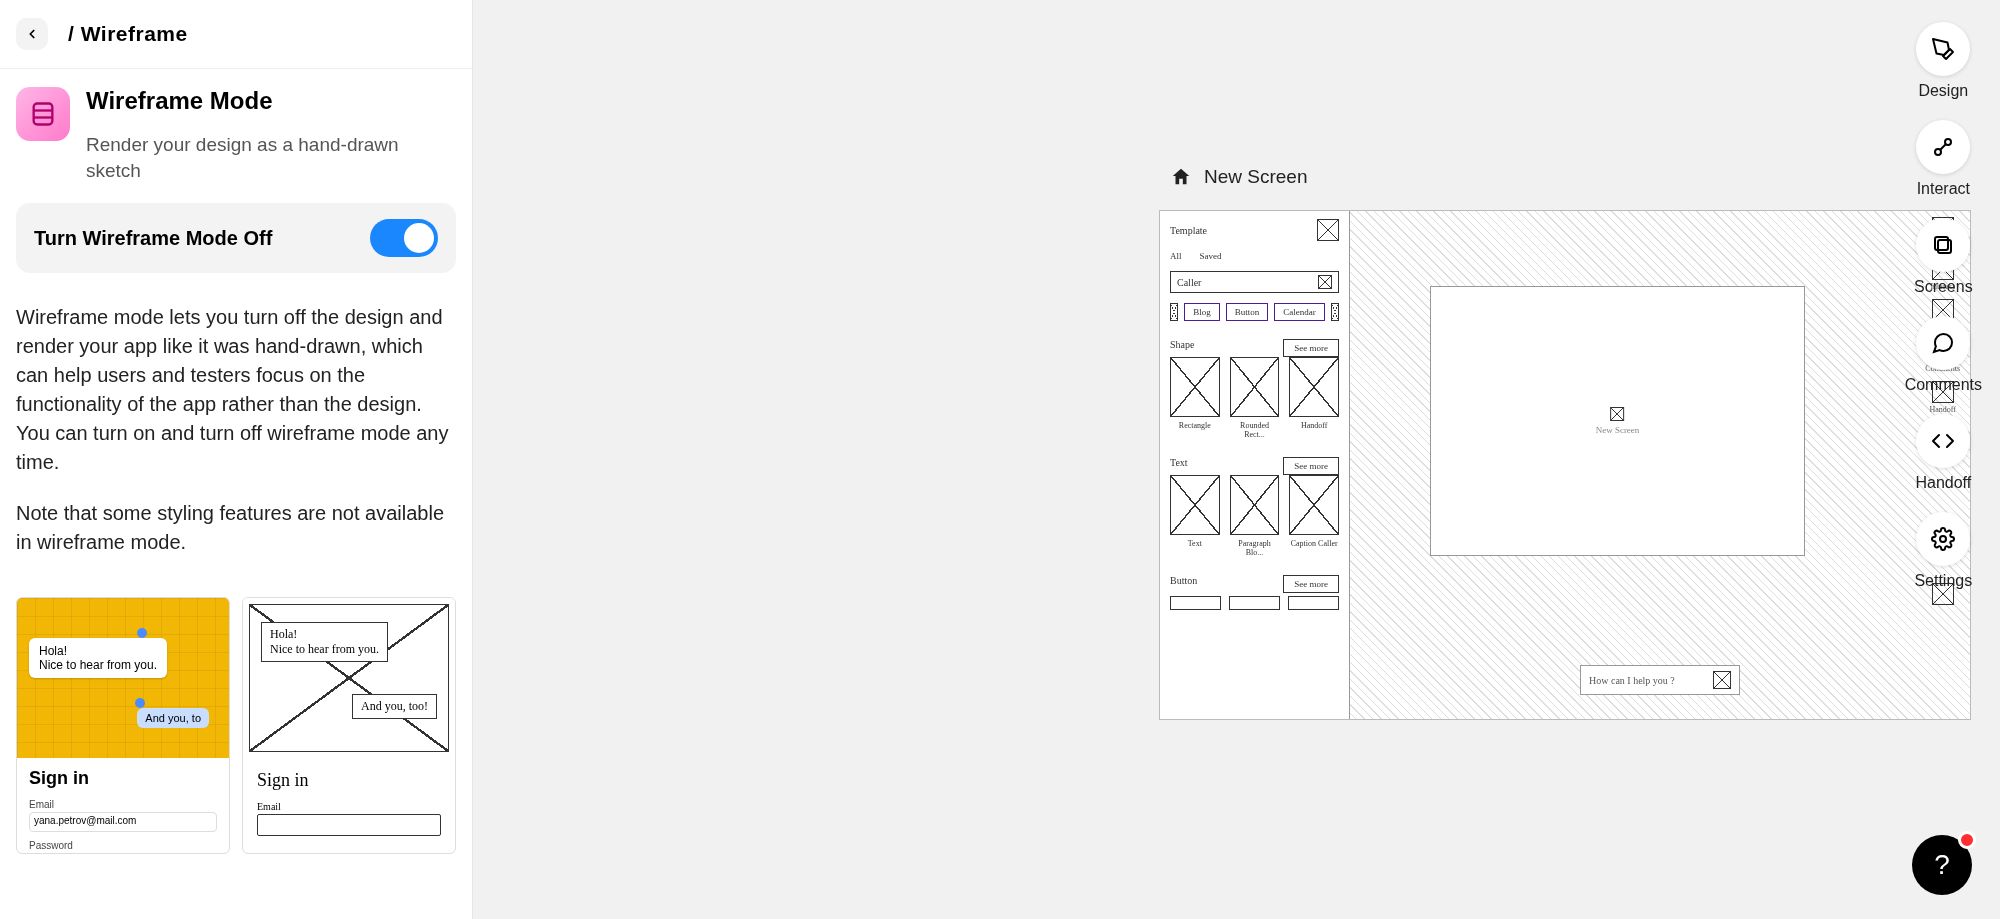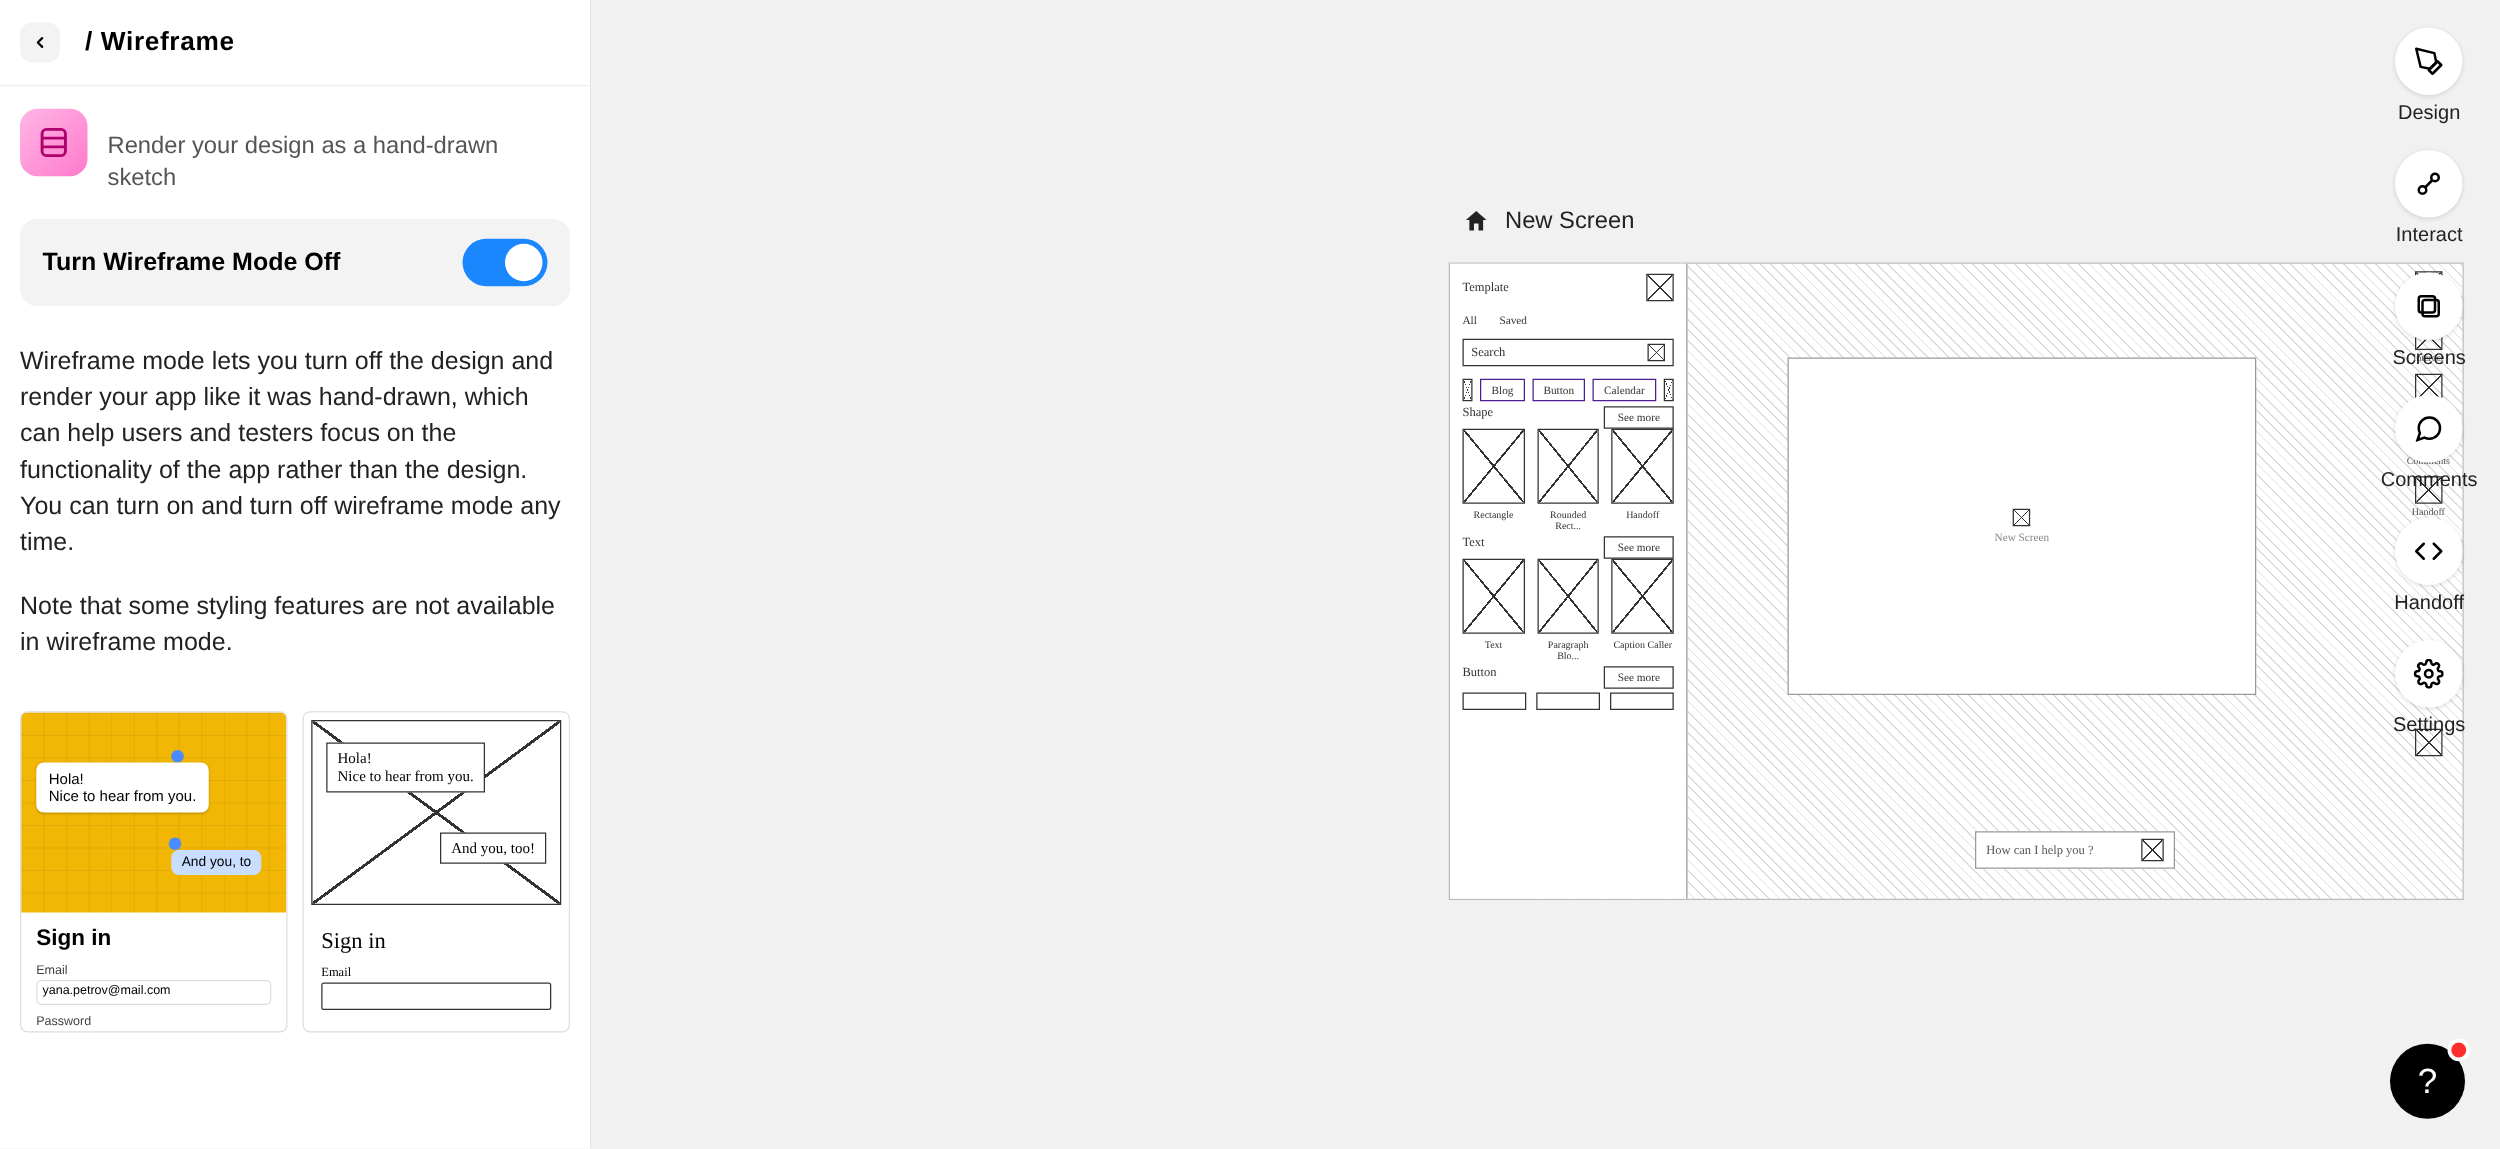--- a/index.html
+++ b/index.html
@@ -90,21 +90,21 @@
     font-family:"Comic Sans MS",cursive;font-size:10px;color:#333;padding:8px 10px;overflow:hidden;
   }
   .wf-row{display:flex;align-items:center;justify-content:space-between;}
   .wf-xbox{width:22px;height:22px;border:1px solid #333;position:relative;}
   .wf-xbox::before,.wf-xbox::after{content:"";position:absolute;inset:0;}
   .wf-xbox::before{background:linear-gradient(to top right,transparent 48%,#333 48%,#333 52%,transparent 52%);}
   .wf-xbox::after{background:linear-gradient(to top left,transparent 48%,#333 48%,#333 52%,transparent 52%);}
   .wf-searchbox{border:1px solid #333;height:22px;display:flex;align-items:center;padding:0 6px;justify-content:space-between;}
   .wf-chiprow{display:flex;gap:6px;align-items:center;}
   .wf-chip{border:1px solid #4c1d95;padding:3px 8px;font-size:9px;}
-  .wf-section{margin-top:4px;}
+  .wf-section{margin-top:18px;}
   .wf-more{border:1px solid #333;padding:3px 10px;font-size:9px;float:right;}
   .wf-thumbrow{display:flex;gap:10px;margin-top:6px;clear:both;}
   .wf-thumb{width:50px;height:60px;border:1px solid #333;position:relative;}
   .wf-thumb::before,.wf-thumb::after{content:"";position:absolute;inset:0;}
   .wf-thumb::before{background:linear-gradient(to top right,transparent 49%,#333 49%,#333 51%,transparent 51%);}
   .wf-thumb::after{background:linear-gradient(to top left,transparent 49%,#333 49%,#333 51%,transparent 51%);}
   .wf-caprow{display:flex;gap:10px;font-size:8px;margin-top:4px;}
   .wf-caprow span{width:50px;text-align:center;}
   .wf-btnrow{display:flex;gap:8px;margin-top:10px;}
   .wf-btnrow .b{flex:1;height:14px;border:1px solid #333;}
@@ -165,20 +165,21 @@
   <div class="panel-body">
     <div class="mode-row">
       <div class="mode-icon">
         <svg width="28" height="28" viewBox="0 0 24 24" fill="none" stroke="#b0006e" stroke-width="2">
             <rect x="4" y="3" width="16" height="18" rx="3"></rect>
             <line x1="4" y1="9" x2="20" y2="9"></line>
             <line x1="4" y1="15" x2="20" y2="15"></line>
           </svg>
       </div>
       <div>
+        <div class="mode-title">Wireframe Mode</div>
         <div class="mode-sub">Render your design as a hand-drawn sketch</div>
       </div>
     </div>
 
     <div class="toggle-row">
       <div class="toggle-label">Turn Wireframe Mode Off</div>
       <div class="switch">
           <div class="knob"></div>
         </div>
     </div>
@@ -240,21 +241,21 @@
     <div class="wf-panel-left">
       <div class="wf-row">
         <span>Template</span>
         <span class="wf-xbox"></span>
       </div>
       <div style="display:flex;gap:18px;margin-top:10px;font-size:9px;align-items:flex-end;">
         <span>All</span>
         <span>Saved</span>
       </div>
       <div class="wf-searchbox" style="margin-top:10px;">
-        <span>Search</span>
+        <span>Caller</span>
         <span class="wf-xbox" style="width:14px;height:14px;"></span>
       </div>
       <div class="wf-chiprow" style="margin-top:10px;align-items:center;">
         <span class="wf-xbox" style="width:18px;height:18px;"></span>
         <span class="wf-chip">Blog</span>
         <span class="wf-chip">Button</span>
         <span class="wf-chip">Calendar</span>
         <span class="wf-xbox" style="width:18px;height:18px;"></span>
       </div>
 

